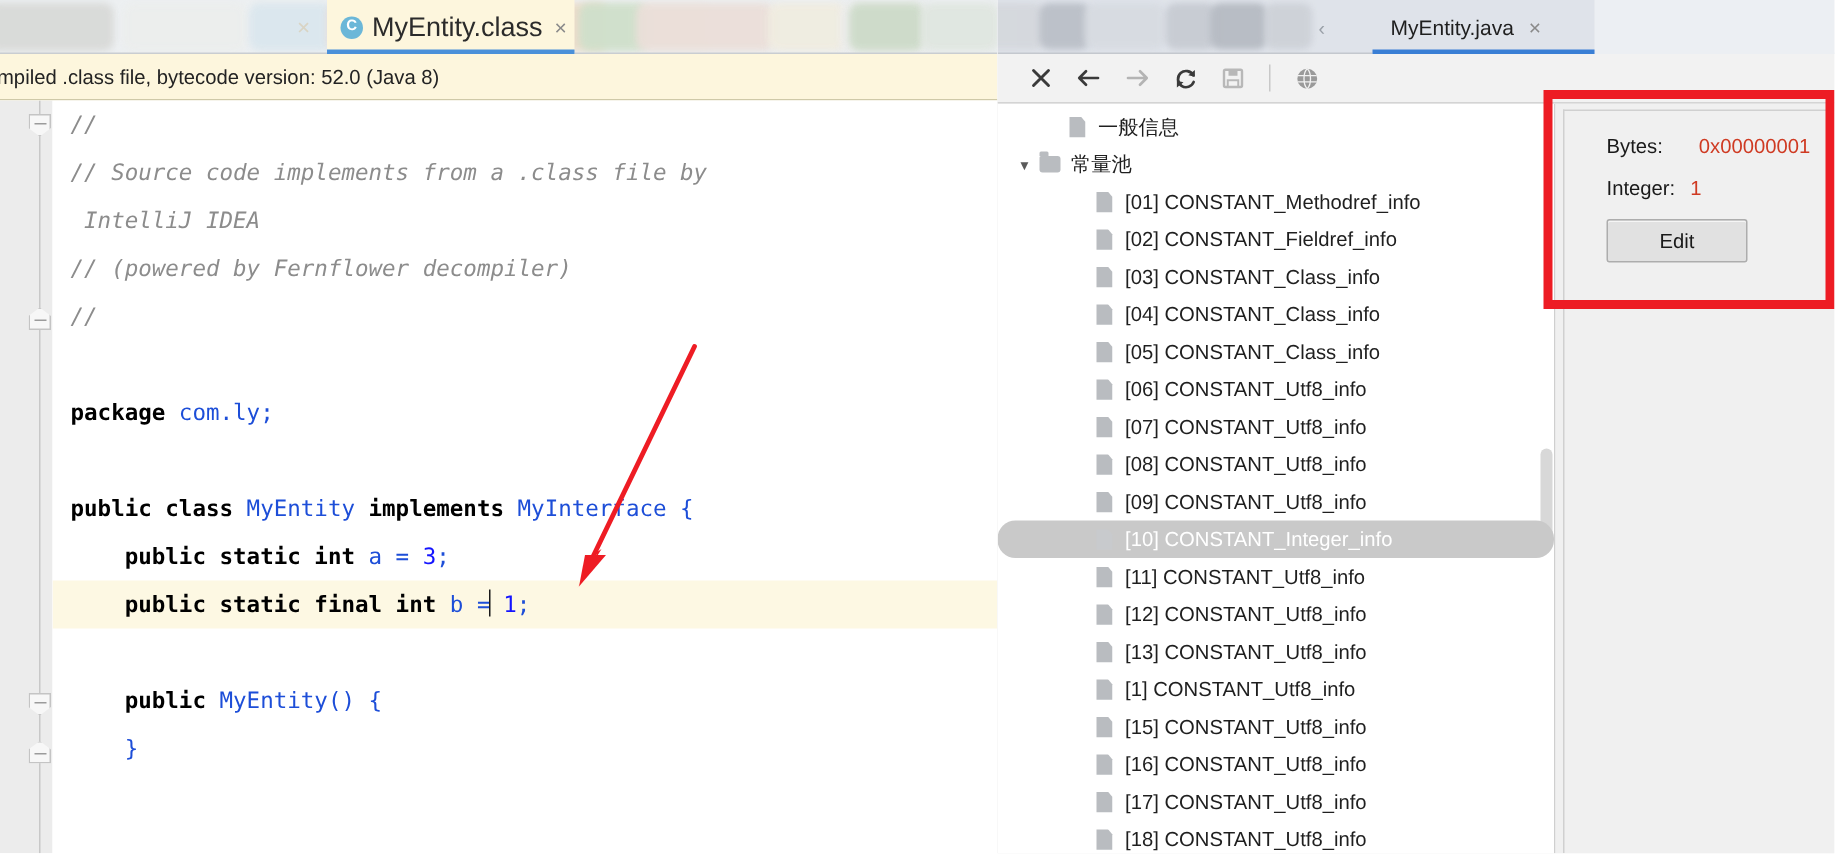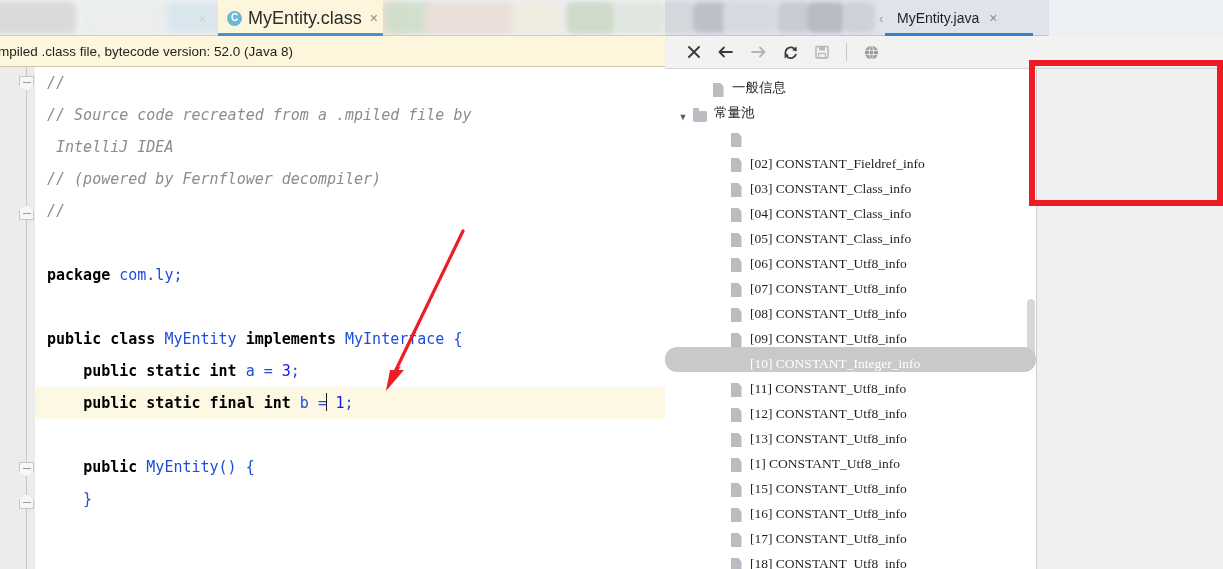--- a/index.html
+++ b/index.html
@@ -322,26 +322,25 @@
     background: #ffffff;
     border-right: 1px solid #cfcfcf;
     overflow: hidden;
     padding-top: 3px;
     box-sizing: border-box;
   }
   .trow {
     position: relative;
     height: 25px;
     display: flex;
-    align-items: flex-end;
+    align-items: center;
     font-size: 13.5px;
     color: #1f1f1f;
     white-space: nowrap;
     cursor: default;
-    font-family: Liberation Serif, serif;
   }
   .trow.selected {
     background: #c9c9c9;
     color: #ffffff;
     border-radius: 12px;
   }
   .tchevron {
     width: 16px;
     flex: 0 0 16px;
     display: flex;
@@ -487,21 +486,21 @@
             <span class="shape"></span>
             <span class="minus"></span>
           </div>
         <div class="fold up" style="top:427px;">
             <span class="shape"></span>
             <span class="minus"></span>
           </div>
       </div>
       <div class="codearea" id="codearea">
           <div class="codeline"><span class="cmt">//</span></div>
-          <div class="codeline"><span class="cmt">// Source code recreated from a .mpiled file by</span></div>
+          <div class="codeline"><span class="cmt">// Source code implements from a .class file by</span></div>
           <div class="codeline"><span class="cmt"> IntelliJ IDEA</span></div>
           <div class="codeline"><span class="cmt">// (powered by Fernflower decompiler)</span></div>
           <div class="codeline"><span class="cmt">//</span></div>
           <div class="codeline">&nbsp;</div>
           <div class="codeline"><span class="kw">package</span><span class="plain"> com.ly;</span></div>
           <div class="codeline">&nbsp;</div>
           <div class="codeline"><span class="kw">public class</span><span class="plain"> MyEntity </span><span class="kw">implements</span><span class="plain"> MyInterface {</span></div>
           <div class="codeline"><span class="plain">    </span><span class="kw">public static int</span><span class="plain"> a = </span><span class="num">3</span><span class="plain">;</span></div>
           <div class="codeline hl"><span class="plain">    </span><span class="kw">public static final int</span><span class="plain"> b =</span><span class="caret"></span><span class="plain"> </span><span class="num">1</span><span class="plain">;</span></div>
           <div class="codeline">&nbsp;</div>
@@ -522,21 +521,21 @@
 
     <div class="rtabstrip">
       <div class="rblur" style="left:-14px; width:46px; background:#d4d7dc;"></div>
       <div class="rblur" style="left:28px;  width:34px; background:#b9bec6;"></div>
       <div class="rblur" style="left:58px;  width:54px; background:#d7dbe1;"></div>
       <div class="rblur" style="left:112px; width:34px; background:#c6cad1;"></div>
       <div class="rblur" style="left:142px; width:38px; background:#b4b9c1;"></div>
       <div class="rblur" style="left:178px; width:32px; background:#cdd1d7;"></div>
       <div class="rchevron-left" style="left:214px; top:11px;">‹</div>
 
-      <div class="rtab-active" style="left:220px; width:148px;">
+      <div class="rtab-active" style="left:250px; width:148px;">
         <span class="rtab-label">MyEntity.java</span>
         <span class="tab-close">×</span>
       </div>
 
       <div class="rtab-right-filler" style="left:384px; right:0;"></div>
       <div class="rstrip-sep"></div>
     </div>
 
     <div class="toolbar">
       <div class="tbtn">
@@ -595,20 +594,21 @@
               <span class="icon-folder"></span>
             </span>
             <span>常量池</span>
           </div>
           <div class="trow">
             <span style="flex: 0 0 46px;"></span>
             <span class="tspacer"></span>
             <span class="ticon">
               <span class="icon-file"></span>
             </span>
+            <span>[01] CONSTANT_Methodref_info</span>
           </div>
           <div class="trow">
             <span style="flex: 0 0 46px;"></span>
             <span class="tspacer"></span>
             <span class="ticon">
               <span class="icon-file"></span>
             </span>
             <span>[02] CONSTANT_Fieldref_info</span>
           </div>
           <div class="trow">
@@ -734,17 +734,30 @@
           <div class="trow">
             <span style="flex: 0 0 46px;"></span>
             <span class="tspacer"></span>
             <span class="ticon">
               <span class="icon-file"></span>
             </span>
             <span>[18] CONSTANT_Utf8_info</span>
           </div>
         </div>
 
+      <div class="detail">
+        <div class="detail-inner">
+          <div class="kvrow" style="left:28px; top:16px;">
+            <span class="kvkey">Bytes:</span>
+            <span class="kvval" style="margin-left:24px;">0x00000001</span>
+          </div>
+          <div class="kvrow" style="left:28px; top:44px;">
+            <span class="kvkey">Integer:</span>
+            <span class="kvval" style="margin-left:10px;">1</span>
+          </div>
+          <div class="edit-btn" style="left:28px; top:72px;">Edit</div>
+        </div>
+      </div>
     </div>
   </div>
 
   <div class="red-rect" style="left:1029px; top:60px; width:194px; height:146px;"></div>
 </div>
 
 </body></html>

